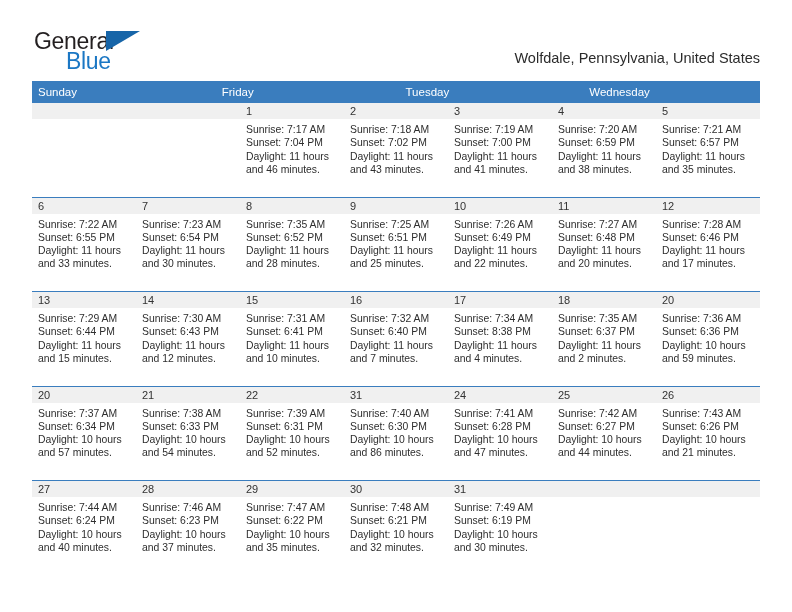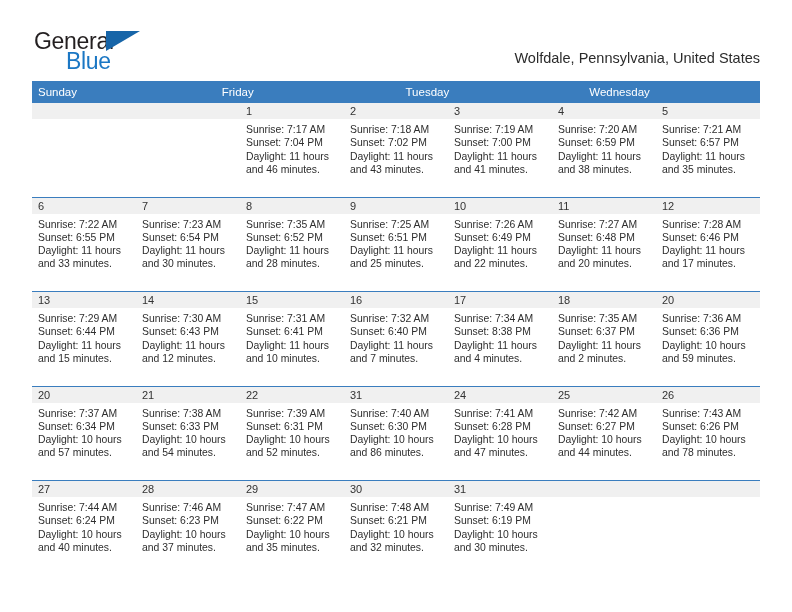--- a/index.html
+++ b/index.html
@@ -410,21 +410,21 @@
               <div>Daylight: 10 hours</div>
               <div>and 44 minutes.</div>
             </div>
           </div>
           <div class="cell">
             <div class="cell-date">26</div>
             <div class="cell-body">
               <div>Sunrise: 7:43 AM</div>
               <div>Sunset: 6:26 PM</div>
               <div>Daylight: 10 hours</div>
-              <div>and 78 minutes.</div>
+              <div>and 21 minutes.</div>
             </div>
           </div>
         </div>
         <div class="week">
           <div class="cell">
             <div class="cell-date">27</div>
             <div class="cell-body">
               <div>Sunrise: 7:44 AM</div>
               <div>Sunset: 6:24 PM</div>
               <div>Daylight: 10 hours</div>

